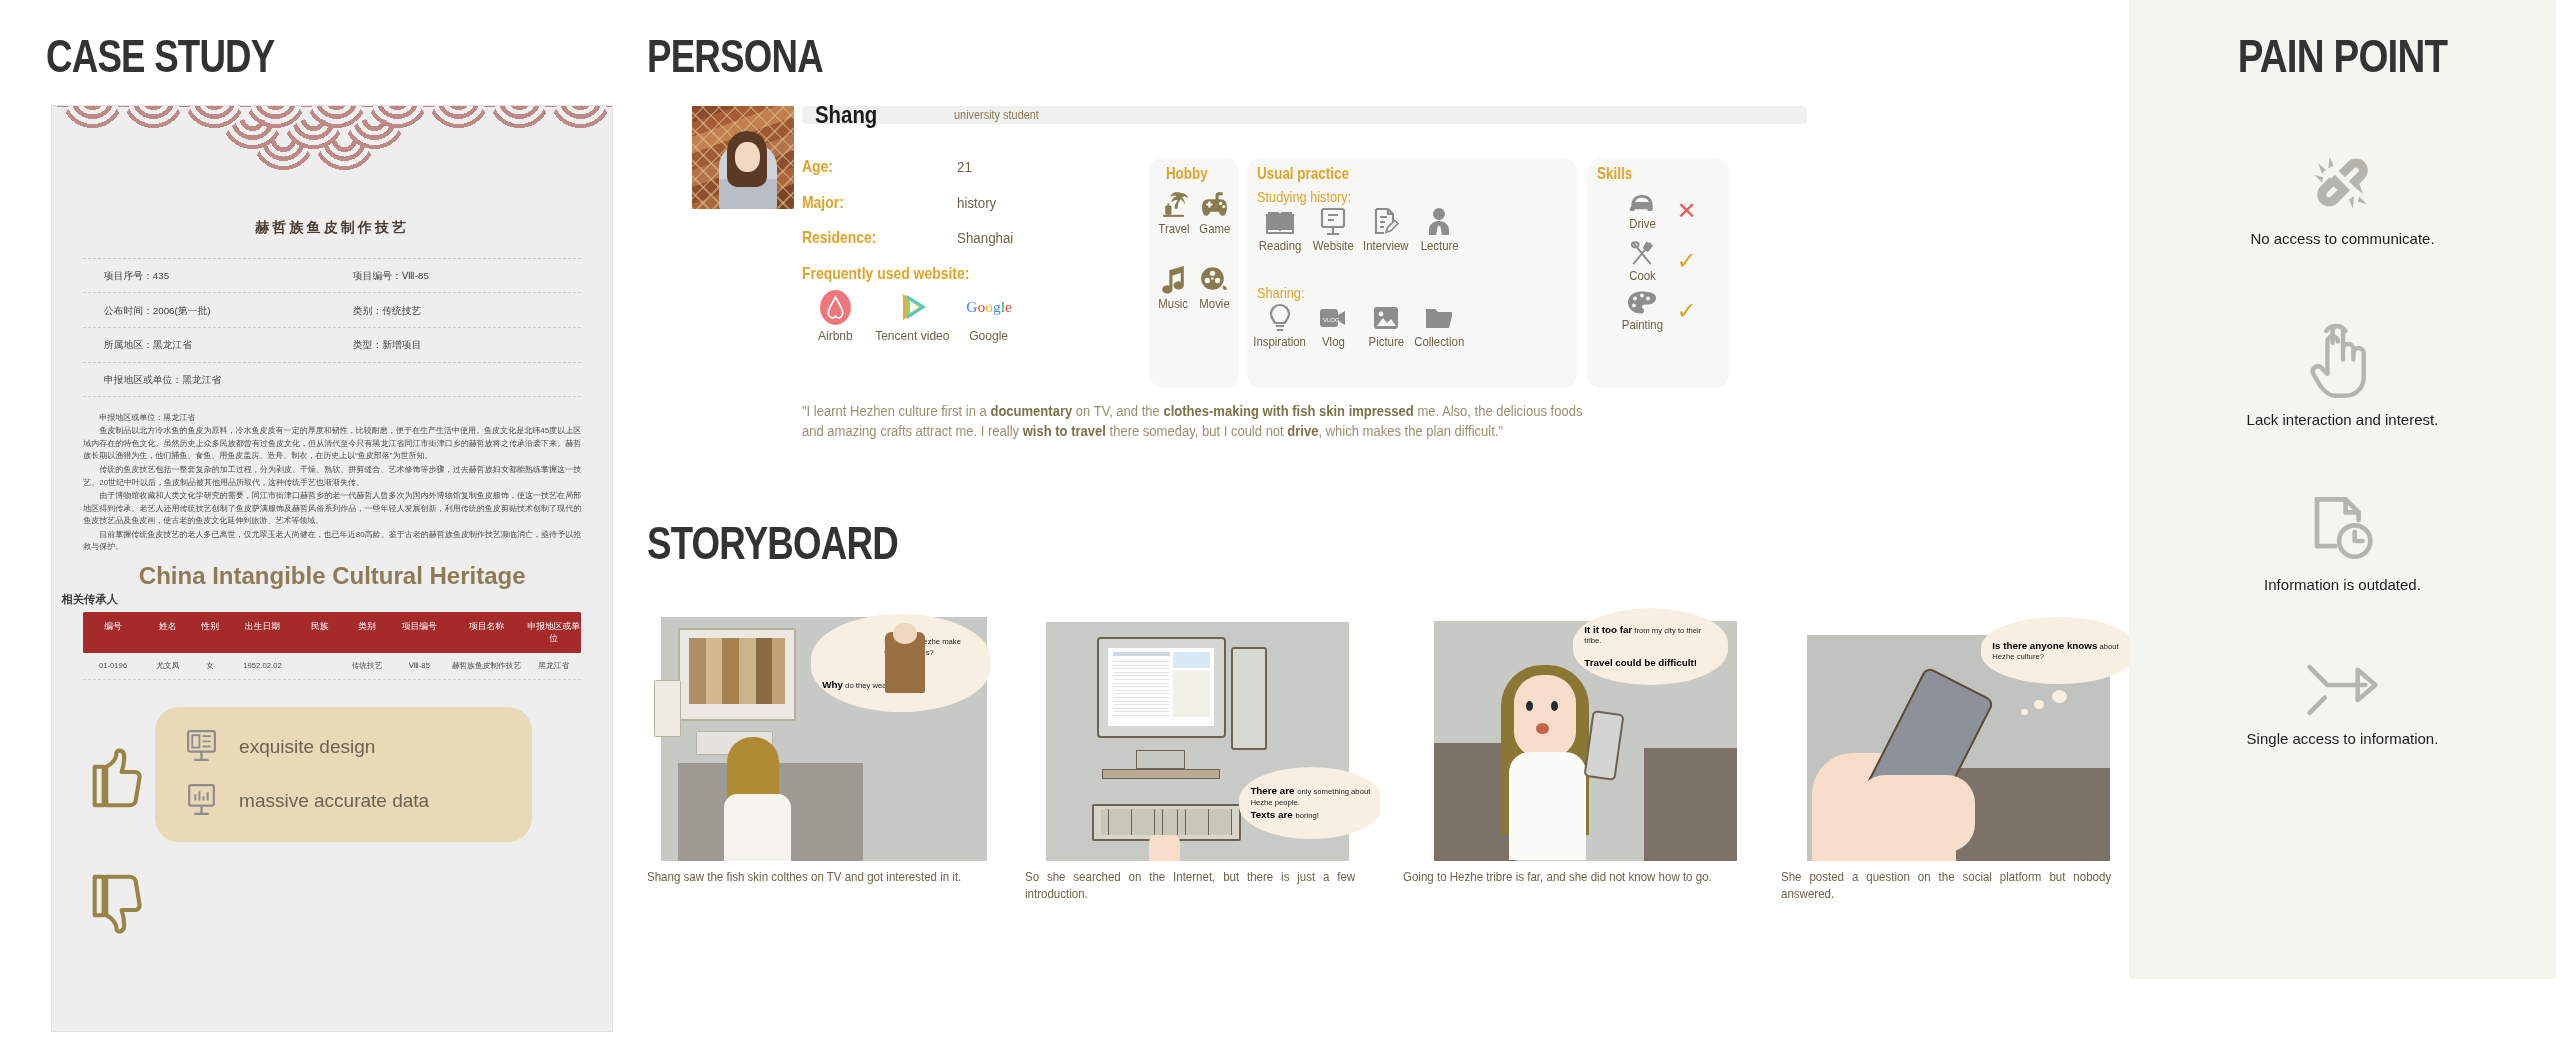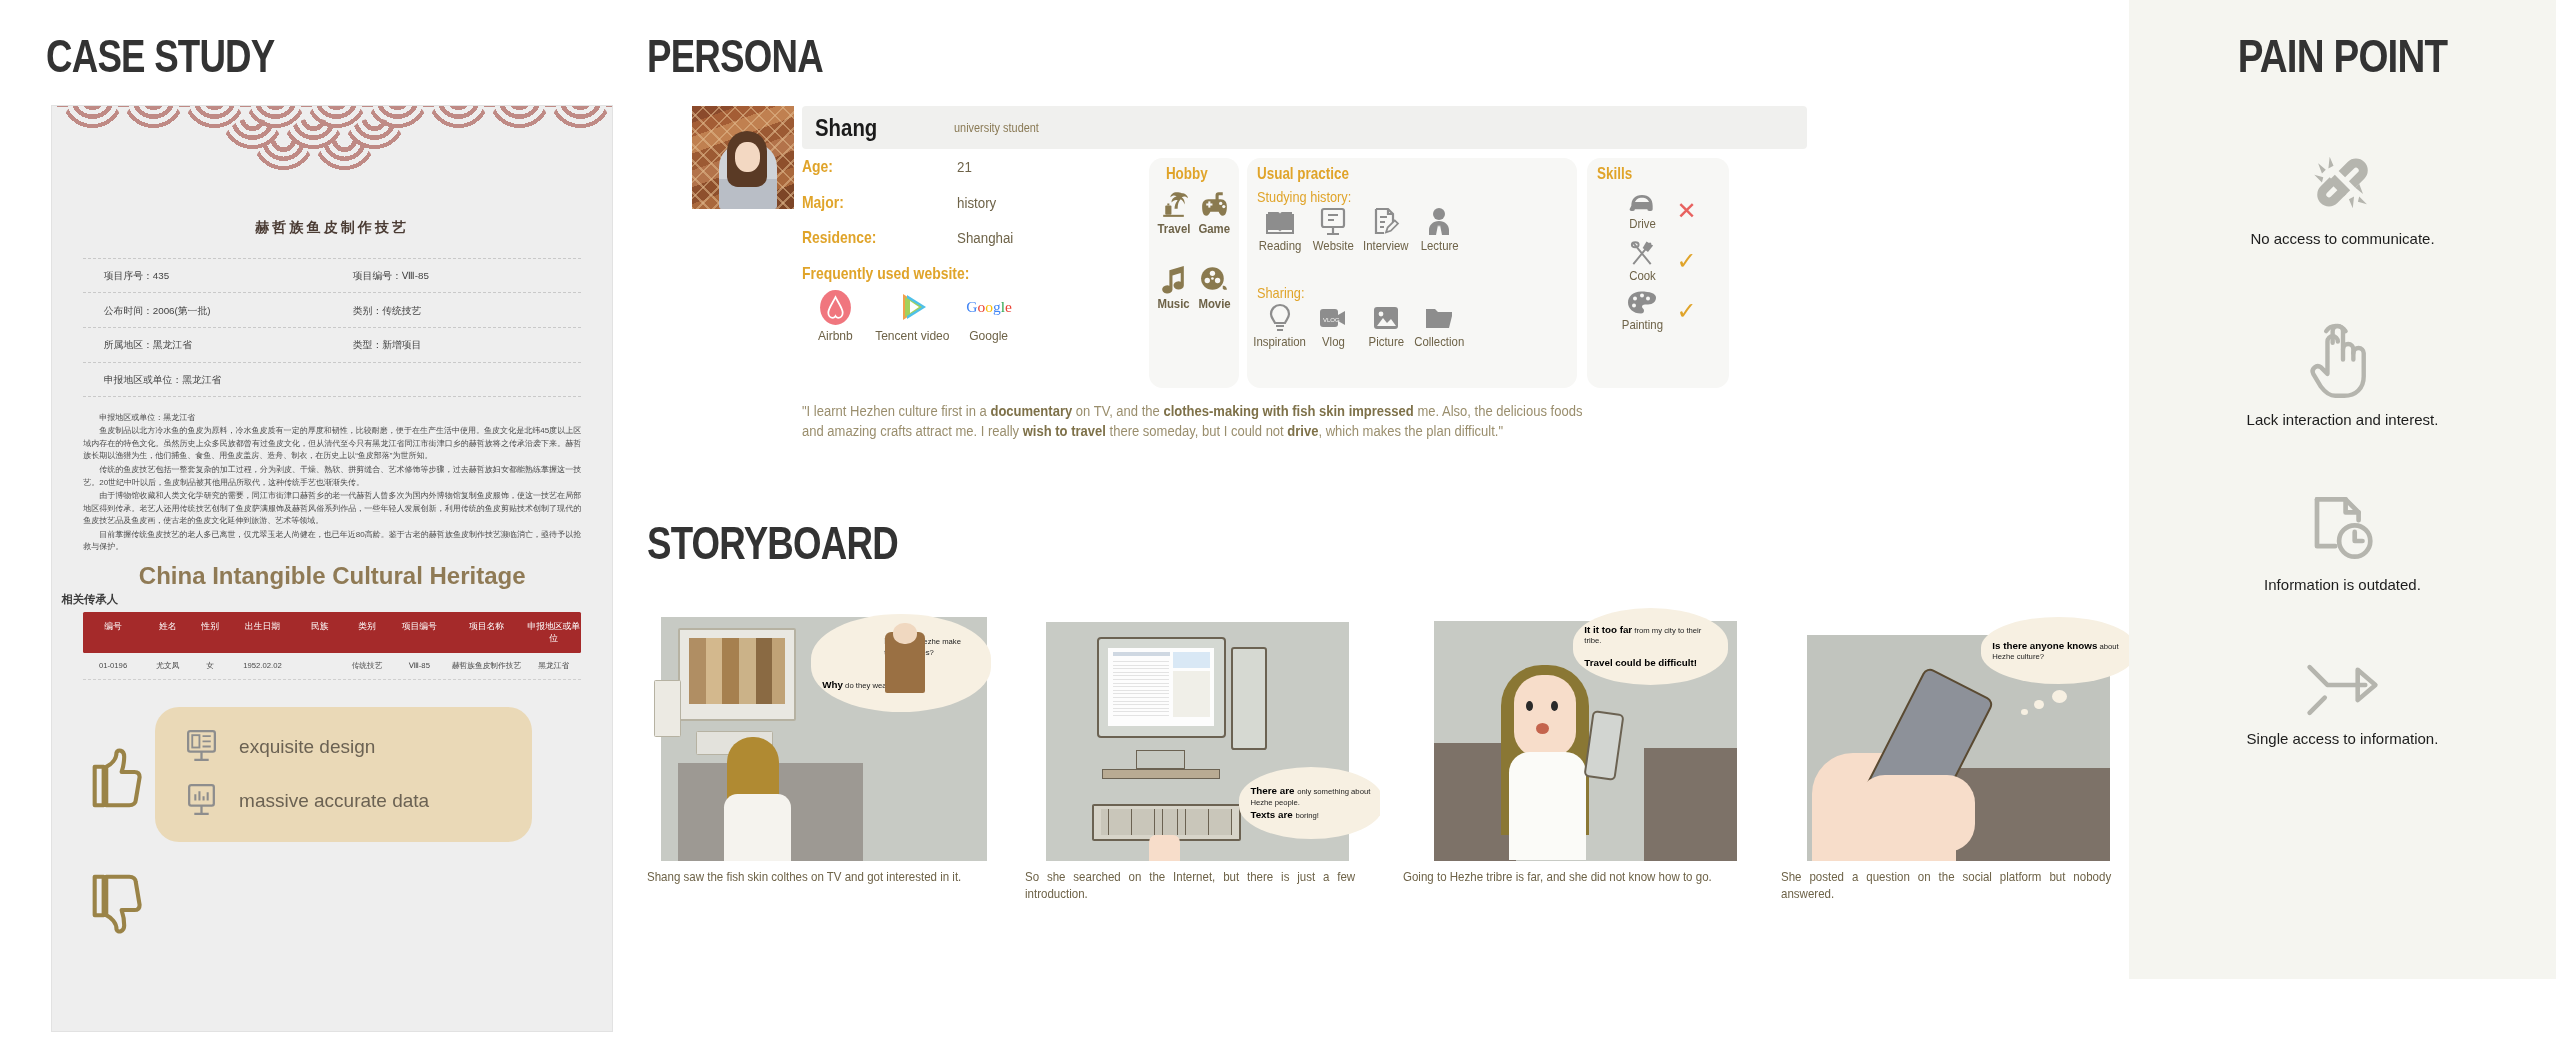--- a/index.html
+++ b/index.html
@@ -95,21 +95,21 @@
   }
   #persona-photo .hair{
     position:absolute;left:35px;top:25px;width:40px;height:56px;border-radius:23px 23px 12.4px 12.4px;
     background:#5a3a25;
   }
   #persona-photo .face{
     position:absolute;left:43px;top:36px;width:25px;height:30px;border-radius:46%;
     background:#f3d8c2;z-index:2;
   }
   .name-bar{
-    position:absolute; left:155px; top:78px; width:1005px; height:43px;
+    position:absolute; left:155px; top:78px; width:1005px; height:18px;
     background:#f0f0ee; border-radius:4.1px; display:flex; align-items:center;
   }
   .name-bar .nm{
     font-size:24px;font-weight:700;color:#1b1b1b;margin-left:13.4px;
     transform:scaleX(.85); transform-origin:left center;
     font-family:"Liberation Sans", sans-serif;
   }
   .name-bar .role{
     font-size:12.4px;color:#8a7a55;margin-left:65px;
     transform:scaleX(.88); transform-origin:left center;
@@ -136,21 +136,21 @@
   }
   #card-hobby{ left:502px; top:130px; width:90px; height:230px; }
   #card-practice{ left:600px; top:130px; width:330px; height:230px; }
   #card-skills{ left:940px; top:130px; width:142px; height:230px; }
   .card-title{
     font-size:16px;font-weight:700;color:#e0a42a;margin:7.2px 0 0 10.3px;
     transform:scaleX(.84); transform-origin:left center;
     font-family:"Liberation Sans", sans-serif;
   }
   #card-hobby .card-title{ margin-left:0; text-align:center; transform:scaleX(.84);}
-  .icon-grid{ display:flex; justify-content:center; gap:1px; margin-top:5.2px;font-weight:bold;}
+  .icon-grid{ display:flex; justify-content:center; gap:1px; margin-top:5.2px;}
   .ic{ display:flex;flex-direction:column;align-items:center;width:40px;}
   .ic .cap{ font-size:12.4px;color:#6e6348;margin-top:1px;white-space:nowrap;transform:scaleX(.92);}
   .grp-label{
     font-size:15px;color:#e0a42a;margin:5.2px 0 1px 10.3px;
     transform:scaleX(.85); transform-origin:left center;
     font-family:"Liberation Sans", sans-serif;
   }
   .prac-grid{ display:flex; margin-left:9.3px; gap:6.2px;}
   .prac-grid .ic{ width:47px; }
   .skill-row{ display:flex; align-items:center; justify-content:center; gap:11.3px; margin-top:7.2px;}

